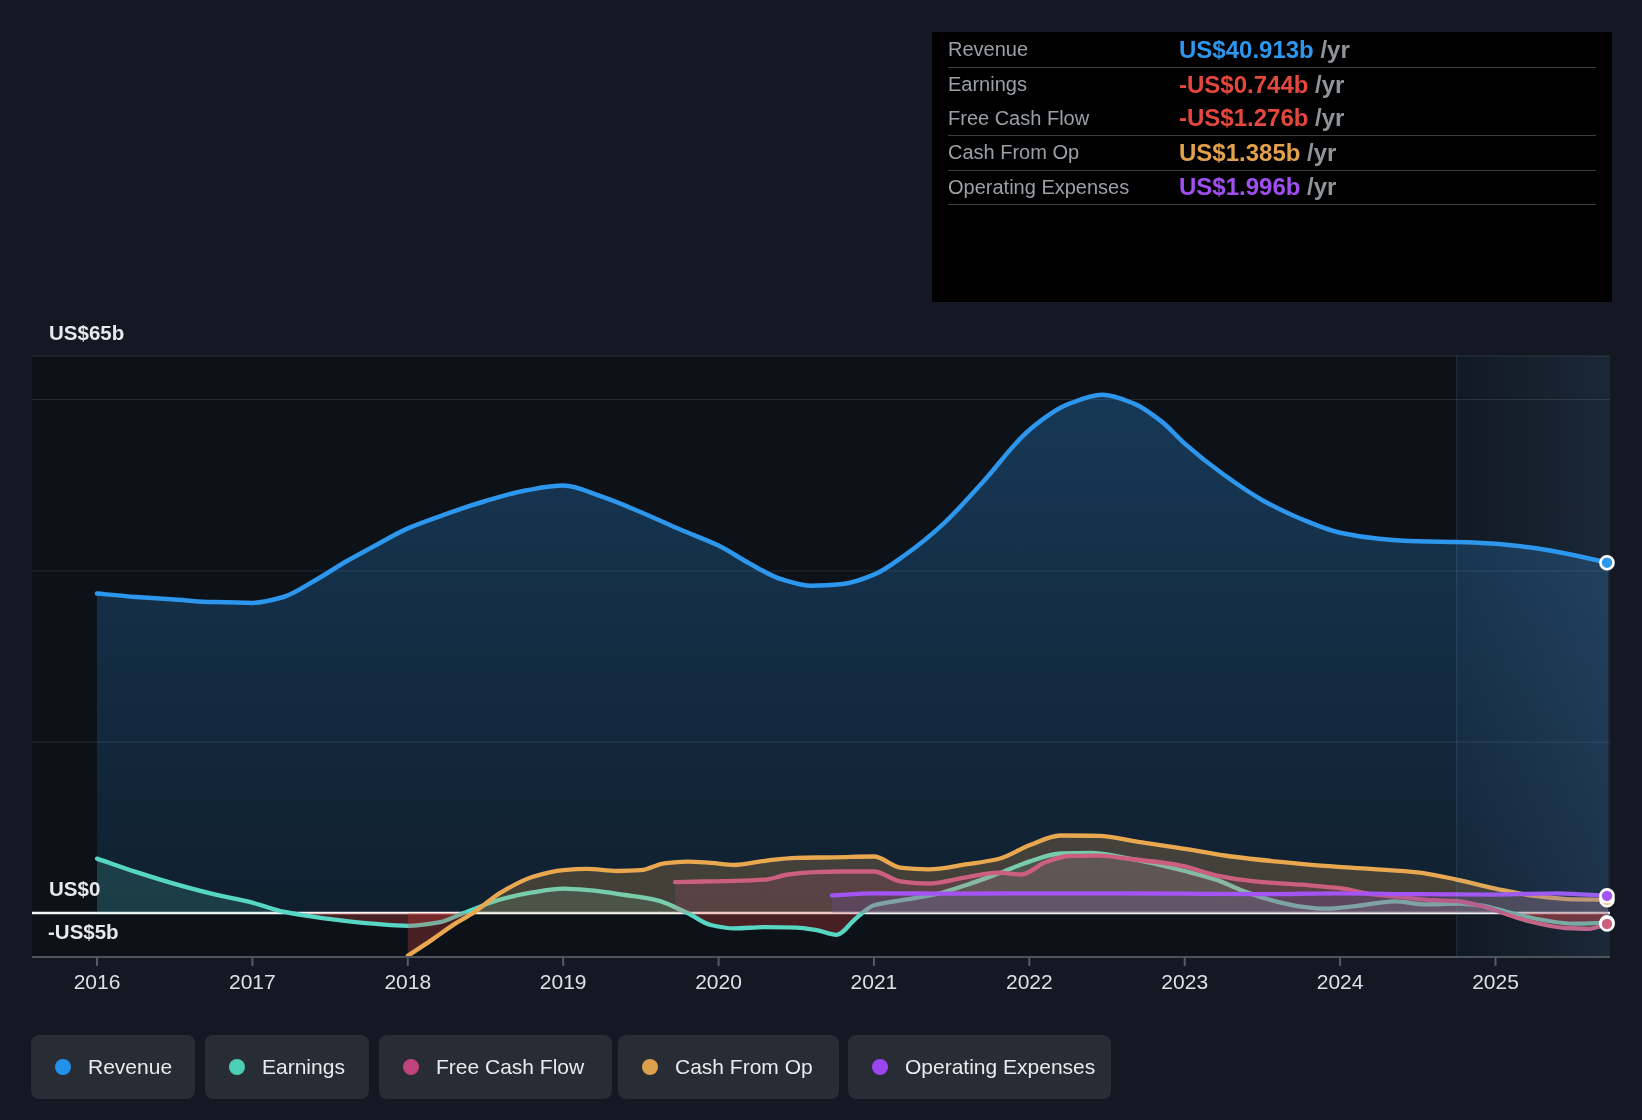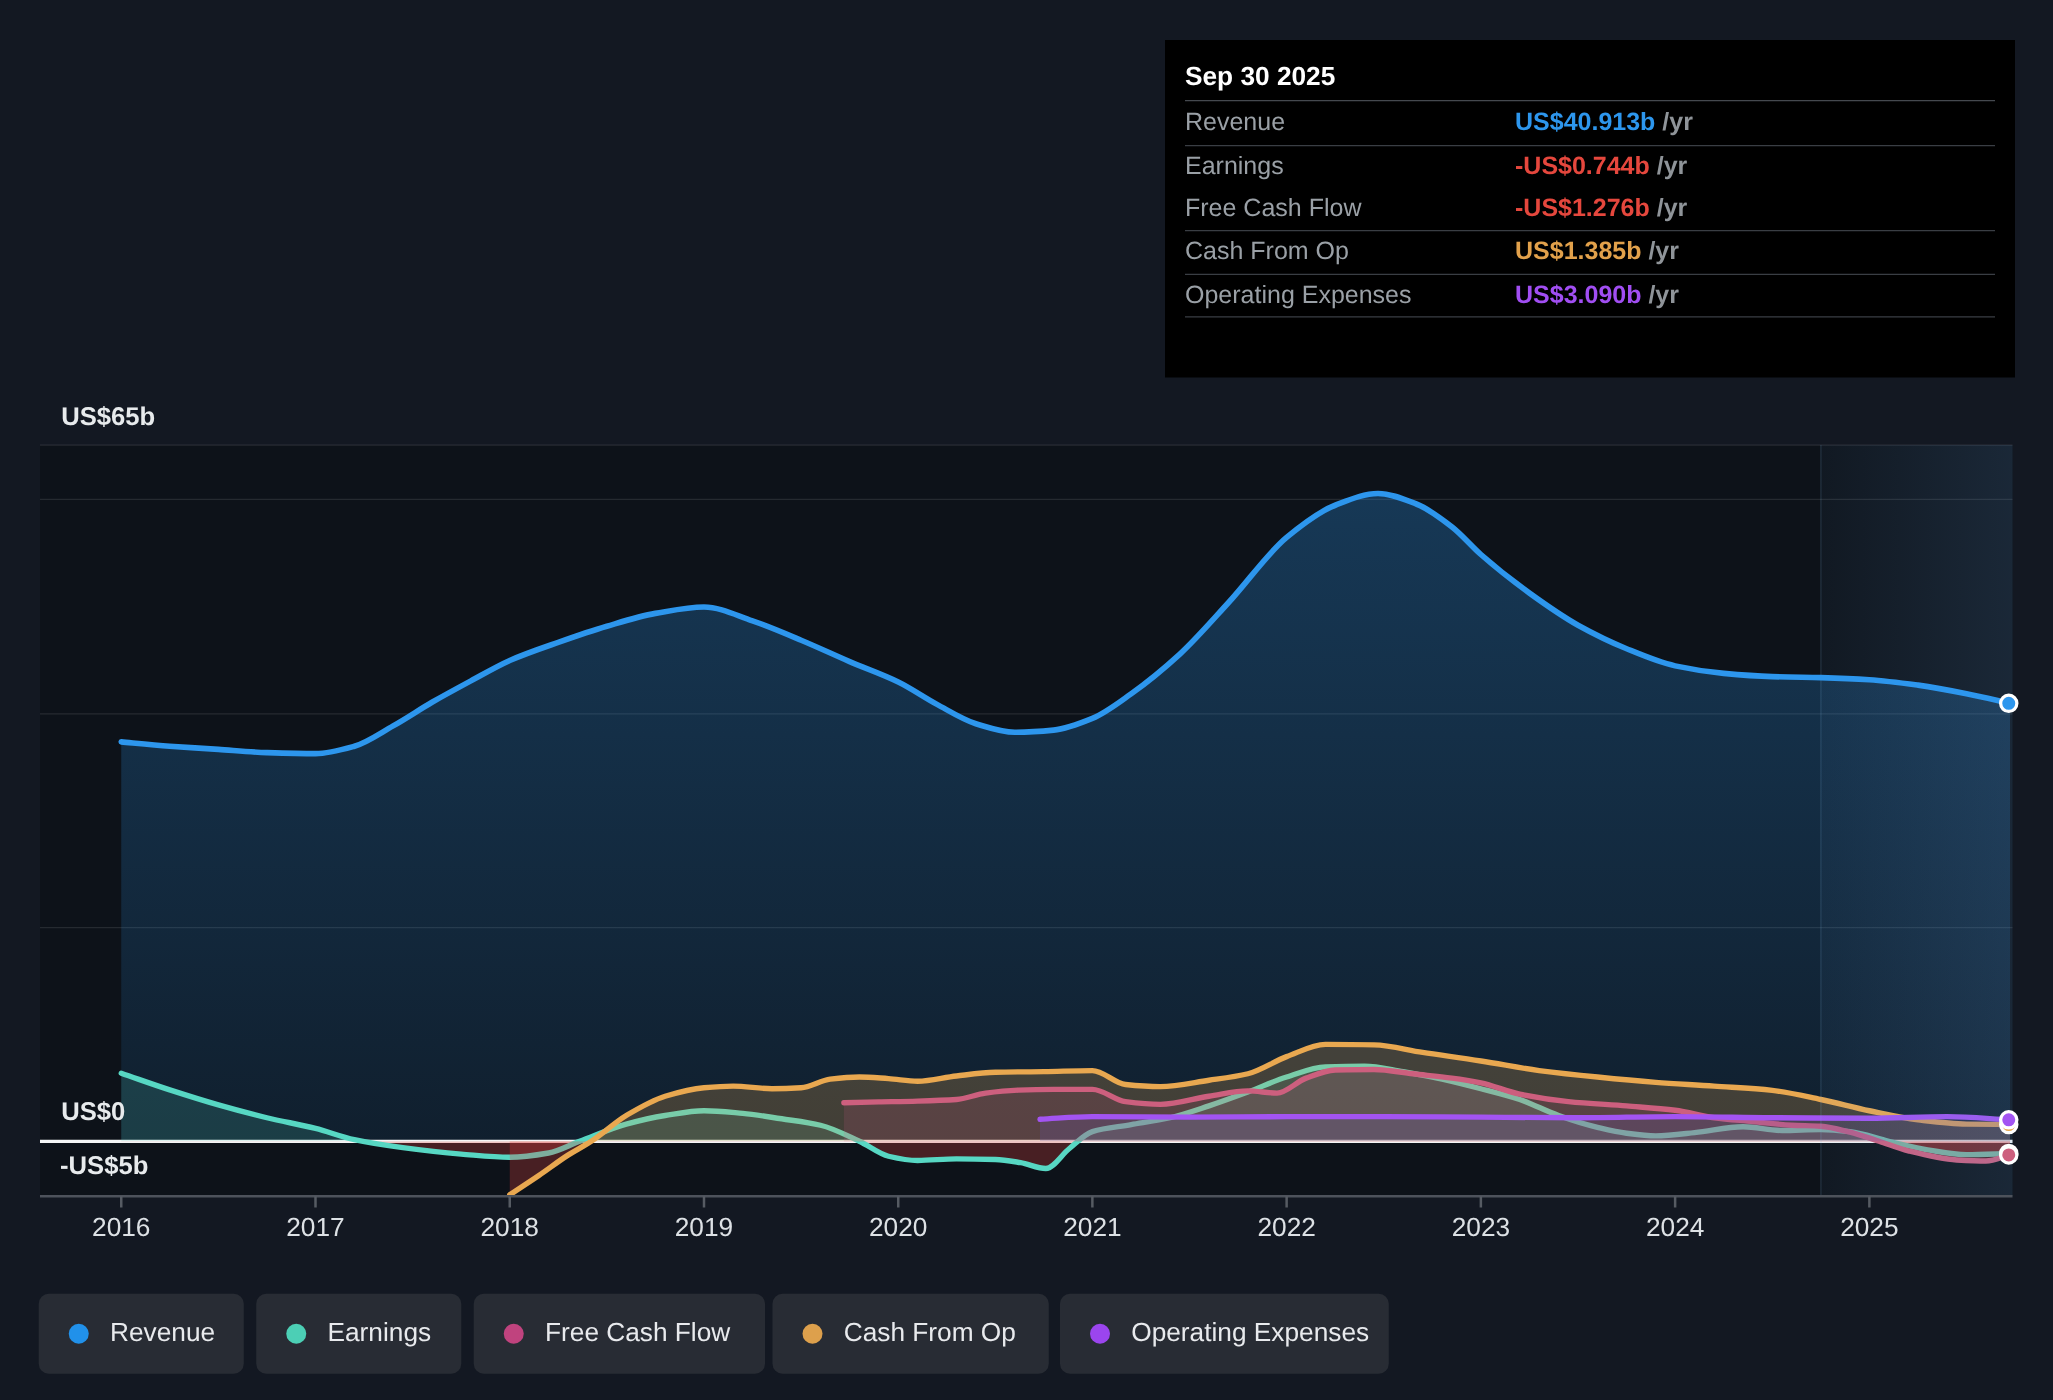--- a/index.html
+++ b/index.html
@@ -5,21 +5,21 @@
 html,body { width:1642px; height:1120px; background:#131822; overflow:hidden;
   font-family:"Liberation Sans", sans-serif; }
 .stage { position:relative; width:1642px; height:1120px; }
 svg { position:absolute; left:0; top:0; }
 .tip { position:absolute; left:932px; top:32px; width:680px; height:270px;
   background:#000; padding:0 16px; }
 .tiprow { display:flex; align-items:center; border-bottom:1px solid #3a3e44; }
 .tiprow.title { height:49px; padding-top:12px; border-bottom:1px solid #45494f; }
 .tt { font-size:21px; font-weight:700; color:#fff; }
 .lab { color:#9aa0a6; font-size:20px; width:231px; flex:none; }
-.val { font-size:20px;margin-left:33px; }
+.val { font-size:24px; }
 .val b { font-weight:700; }
 .yr { color:#8f9499; font-weight:700; }
 .yr2 { color:#9aa0a6; font-weight:700; }
 .r1 { height:36px; }
 .r2 { height:33px; border-bottom:none; }
 .r3 { height:34px; }
 .r4 { height:35px; }
 .r5 { height:34.5px; }
 .r6 { height:34.5px; }
 .legend { position:absolute; left:0; top:1035px; width:1642px; height:64px; }
@@ -111,42 +111,39 @@
 <text x="563.17" y="989" font-family="Liberation Sans, sans-serif" font-size="21" font-weight="400" fill="#dde1e5" text-anchor="middle">2019</text>
 <text x="718.56" y="989" font-family="Liberation Sans, sans-serif" font-size="21" font-weight="400" fill="#dde1e5" text-anchor="middle">2020</text>
 <text x="873.9499999999999" y="989" font-family="Liberation Sans, sans-serif" font-size="21" font-weight="400" fill="#dde1e5" text-anchor="middle">2021</text>
 <text x="1029.34" y="989" font-family="Liberation Sans, sans-serif" font-size="21" font-weight="400" fill="#dde1e5" text-anchor="middle">2022</text>
 <text x="1184.73" y="989" font-family="Liberation Sans, sans-serif" font-size="21" font-weight="400" fill="#dde1e5" text-anchor="middle">2023</text>
 <text x="1340.12" y="989" font-family="Liberation Sans, sans-serif" font-size="21" font-weight="400" fill="#dde1e5" text-anchor="middle">2024</text>
 <text x="1495.5099999999998" y="989" font-family="Liberation Sans, sans-serif" font-size="21" font-weight="400" fill="#dde1e5" text-anchor="middle">2025</text>
 </svg>
 
 <div class="tip">
-  <div class="tiprow title">
-        <span class="tt">Sep 30 2025</span>
-      </div>
   <div class="tiprow r1">
         <span class="lab">Revenue</span>
         <span class="val"><b style="color:#2d96ed">US$40.913b</b><span class="yr"> /yr</span></span>
       </div>
   <div class="tiprow r2">
         <span class="lab">Earnings</span>
         <span class="val"><b style="color:#e5473d">-US$0.744b</b><span class="yr"> /yr</span></span>
       </div>
   <div class="tiprow r4">
         <span class="lab">Free Cash Flow</span>
         <span class="val"><b style="color:#e5473d">-US$1.276b</b><span class="yr"> /yr</span></span>
       </div>
   <div class="tiprow r5">
         <span class="lab">Cash From Op</span>
         <span class="val"><b style="color:#e2a14b">US$1.385b</b><span class="yr"> /yr</span></span>
       </div>
   <div class="tiprow r6">
         <span class="lab">Operating Expenses</span>
-        <span class="val"><b style="color:#a14ef2">US$3.090b</b><span class="yr"> /yr</span></span>
+        <span class="val"><b style="color:#a14ef2">US$1.996b</b><span class="yr"> /yr</span></span>
       </div>
 </div>
 <div class="legend">
       <div class="lbtn" style="left:31px;width:164px">
         <span class="dot" style="background:#2191ea"></span>
         <span>Revenue</span>
       </div>
       <div class="lbtn" style="left:205px;width:164px">
         <span class="dot" style="background:#4ccfb5"></span>
         <span>Earnings</span>

